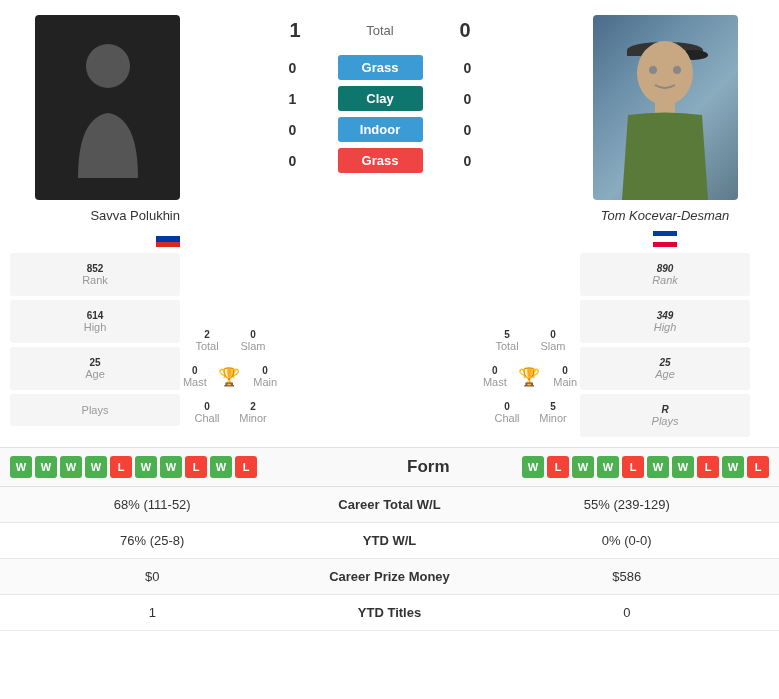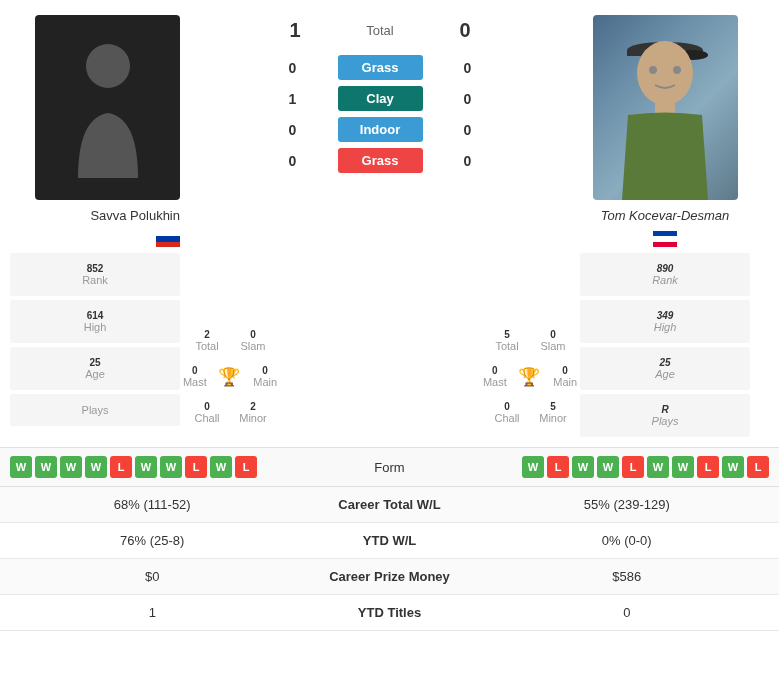--- a/index.html
+++ b/index.html
@@ -42,21 +42,21 @@
     
     .flag-si { display: flex; flex-direction: column; width: 24px; height: 16px; }
     .flag-si .stripe1 { background: #003DA5; flex: 1; }
     .flag-si .stripe2 { background: #fff; flex: 1; }
     .flag-si .stripe3 { background: #e20036; flex: 1; }
 
     
     .form-section { display: flex; align-items: center; padding: 8px 10px; border-top: 1px solid #e0e0e0; border-bottom: 1px solid #e0e0e0; background: #f9f9f9; }
     .form-left { display: flex; gap: 3px; flex: 1; }
     .form-right { display: flex; gap: 3px; flex: 1; justify-content: flex-end; }
-    .form-label { width: 120px; text-align: center; font-size: 13px; font-weight: normal; color: #333; flex-shrink: 0; }
+    .form-label { width: 120px; text-align: right; font-size: 17px; font-weight: bold; color: #333; flex-shrink: 0; }
     .form-badge { width: 22px; height: 22px; border-radius: 3px; display: flex; align-items: center; justify-content: center; font-size: 11px; font-weight: bold; color: #fff; }
     .form-w { background: #4caf50; }
     .form-l { background: #f44336; }
 
     
     .stats-rows { }
     .stats-row { display: flex; align-items: flex-end; padding: 10px 15px; border-bottom: 1px solid #e8e8e8; }
     .stats-row:nth-child(odd) { background: #fafafa; }
     .stats-value-left { flex: 1; text-align: center; font-size: 13px; color: #333; }
     .stats-center-label { width: 200px; text-align: center; font-size: 13px; font-weight: bold; color: #333; flex-shrink: 0; }

